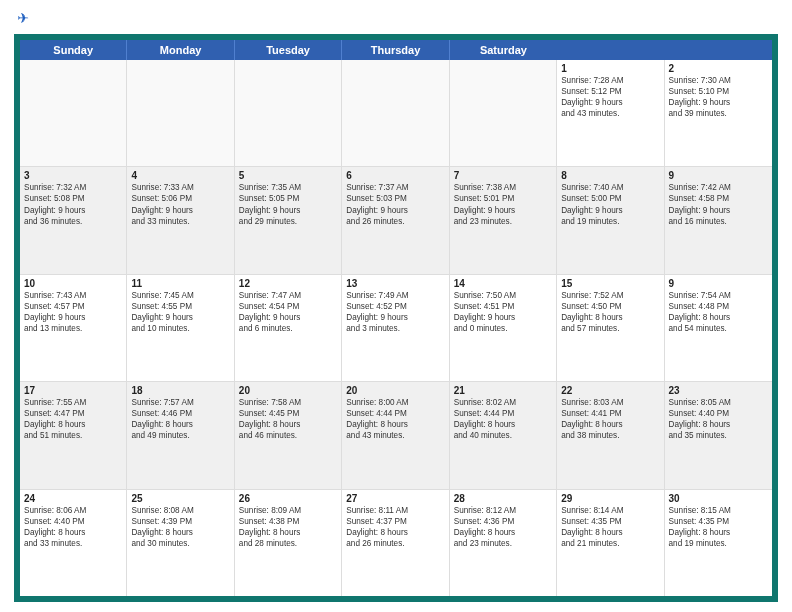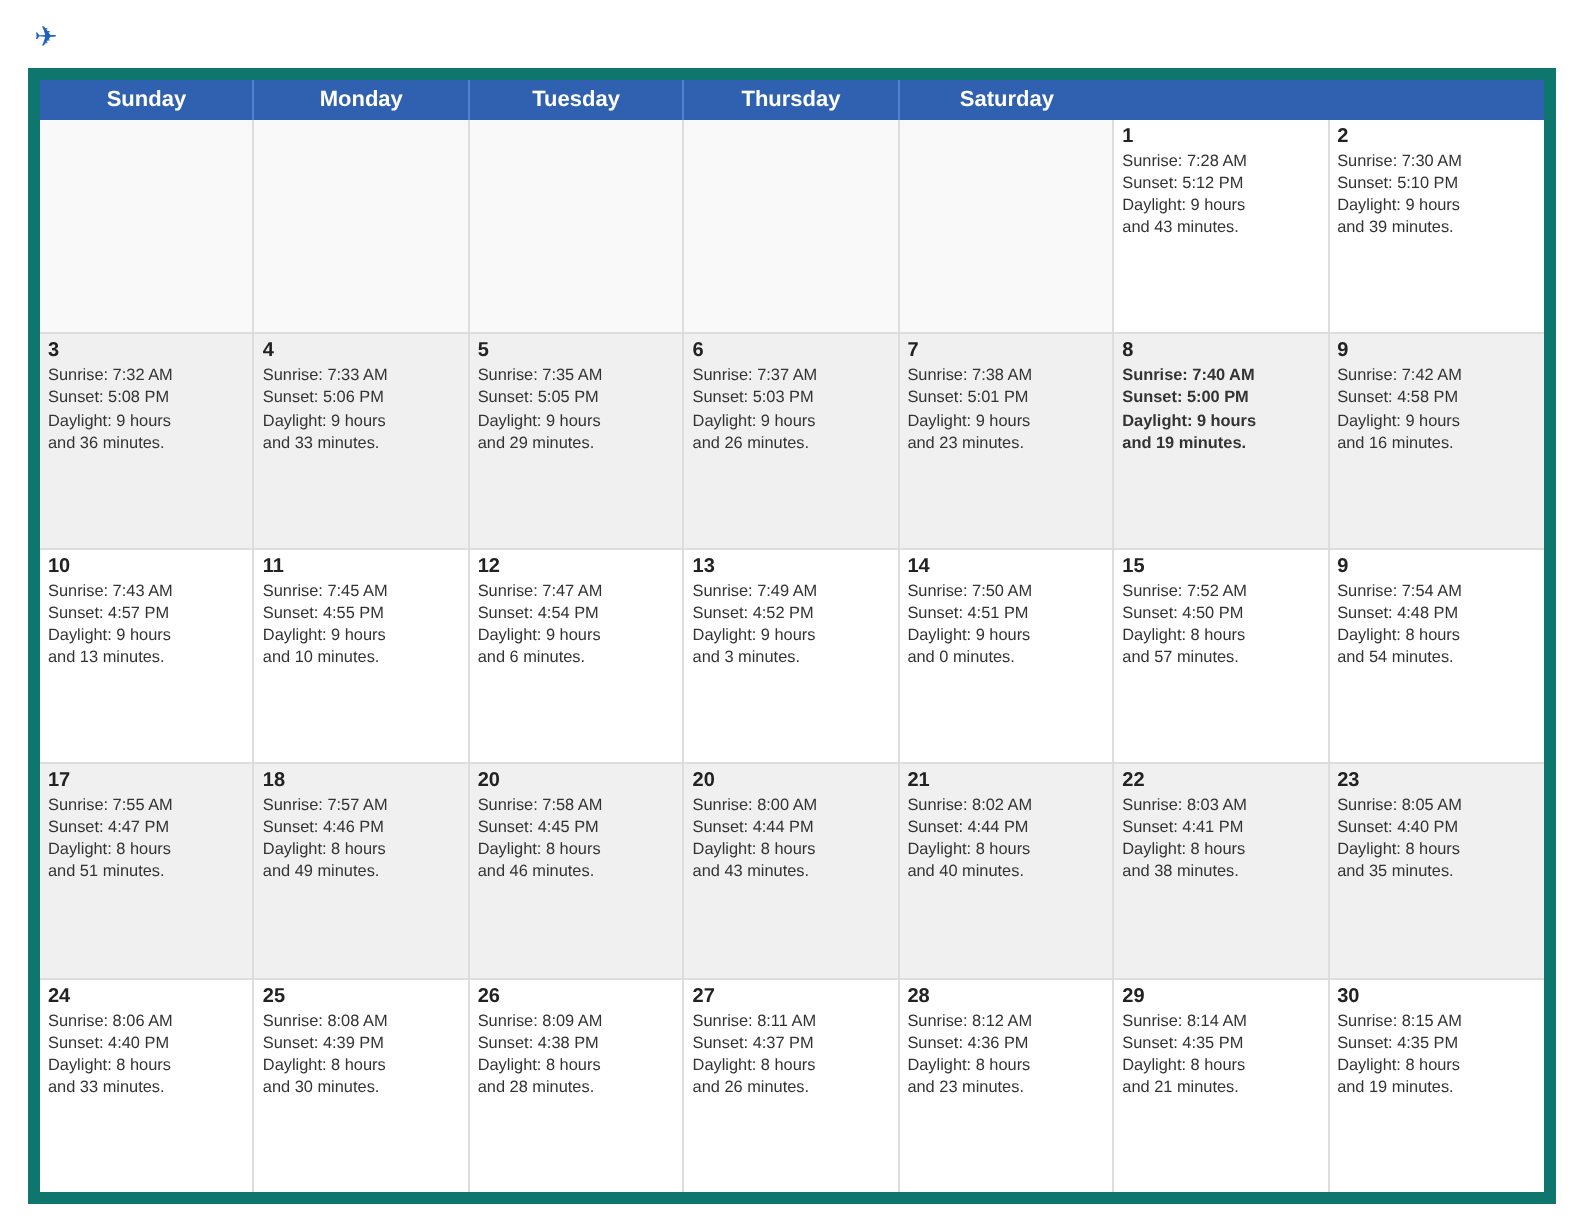--- a/index.html
+++ b/index.html
@@ -194,21 +194,21 @@
           </div>
           <div class="cal-cell shaded">
             <span class="day-num">7</span>
             <div class="cell-text" style="white-space: pre-line;">Sunrise: 7:38 AM
 Sunset: 5:01 PM
 Daylight: 9 hours
 and 23 minutes.</div>
           </div>
           <div class="cal-cell shaded">
             <span class="day-num">8</span>
-            <div class="cell-text" style="white-space: pre-line; font-weight: bold;">Sunrise: 7:40 AM
+            <div class="cell-text" style="white-space: pre-line;">Sunrise: 7:40 AM
 Sunset: 5:00 PM
 Daylight: 9 hours
 and 19 minutes.</div>
           </div>
           <div class="cal-cell shaded">
             <span class="day-num">9</span>
             <div class="cell-text" style="white-space: pre-line;">Sunrise: 7:42 AM
 Sunset: 4:58 PM
 Daylight: 9 hours
 and 16 minutes.</div>

